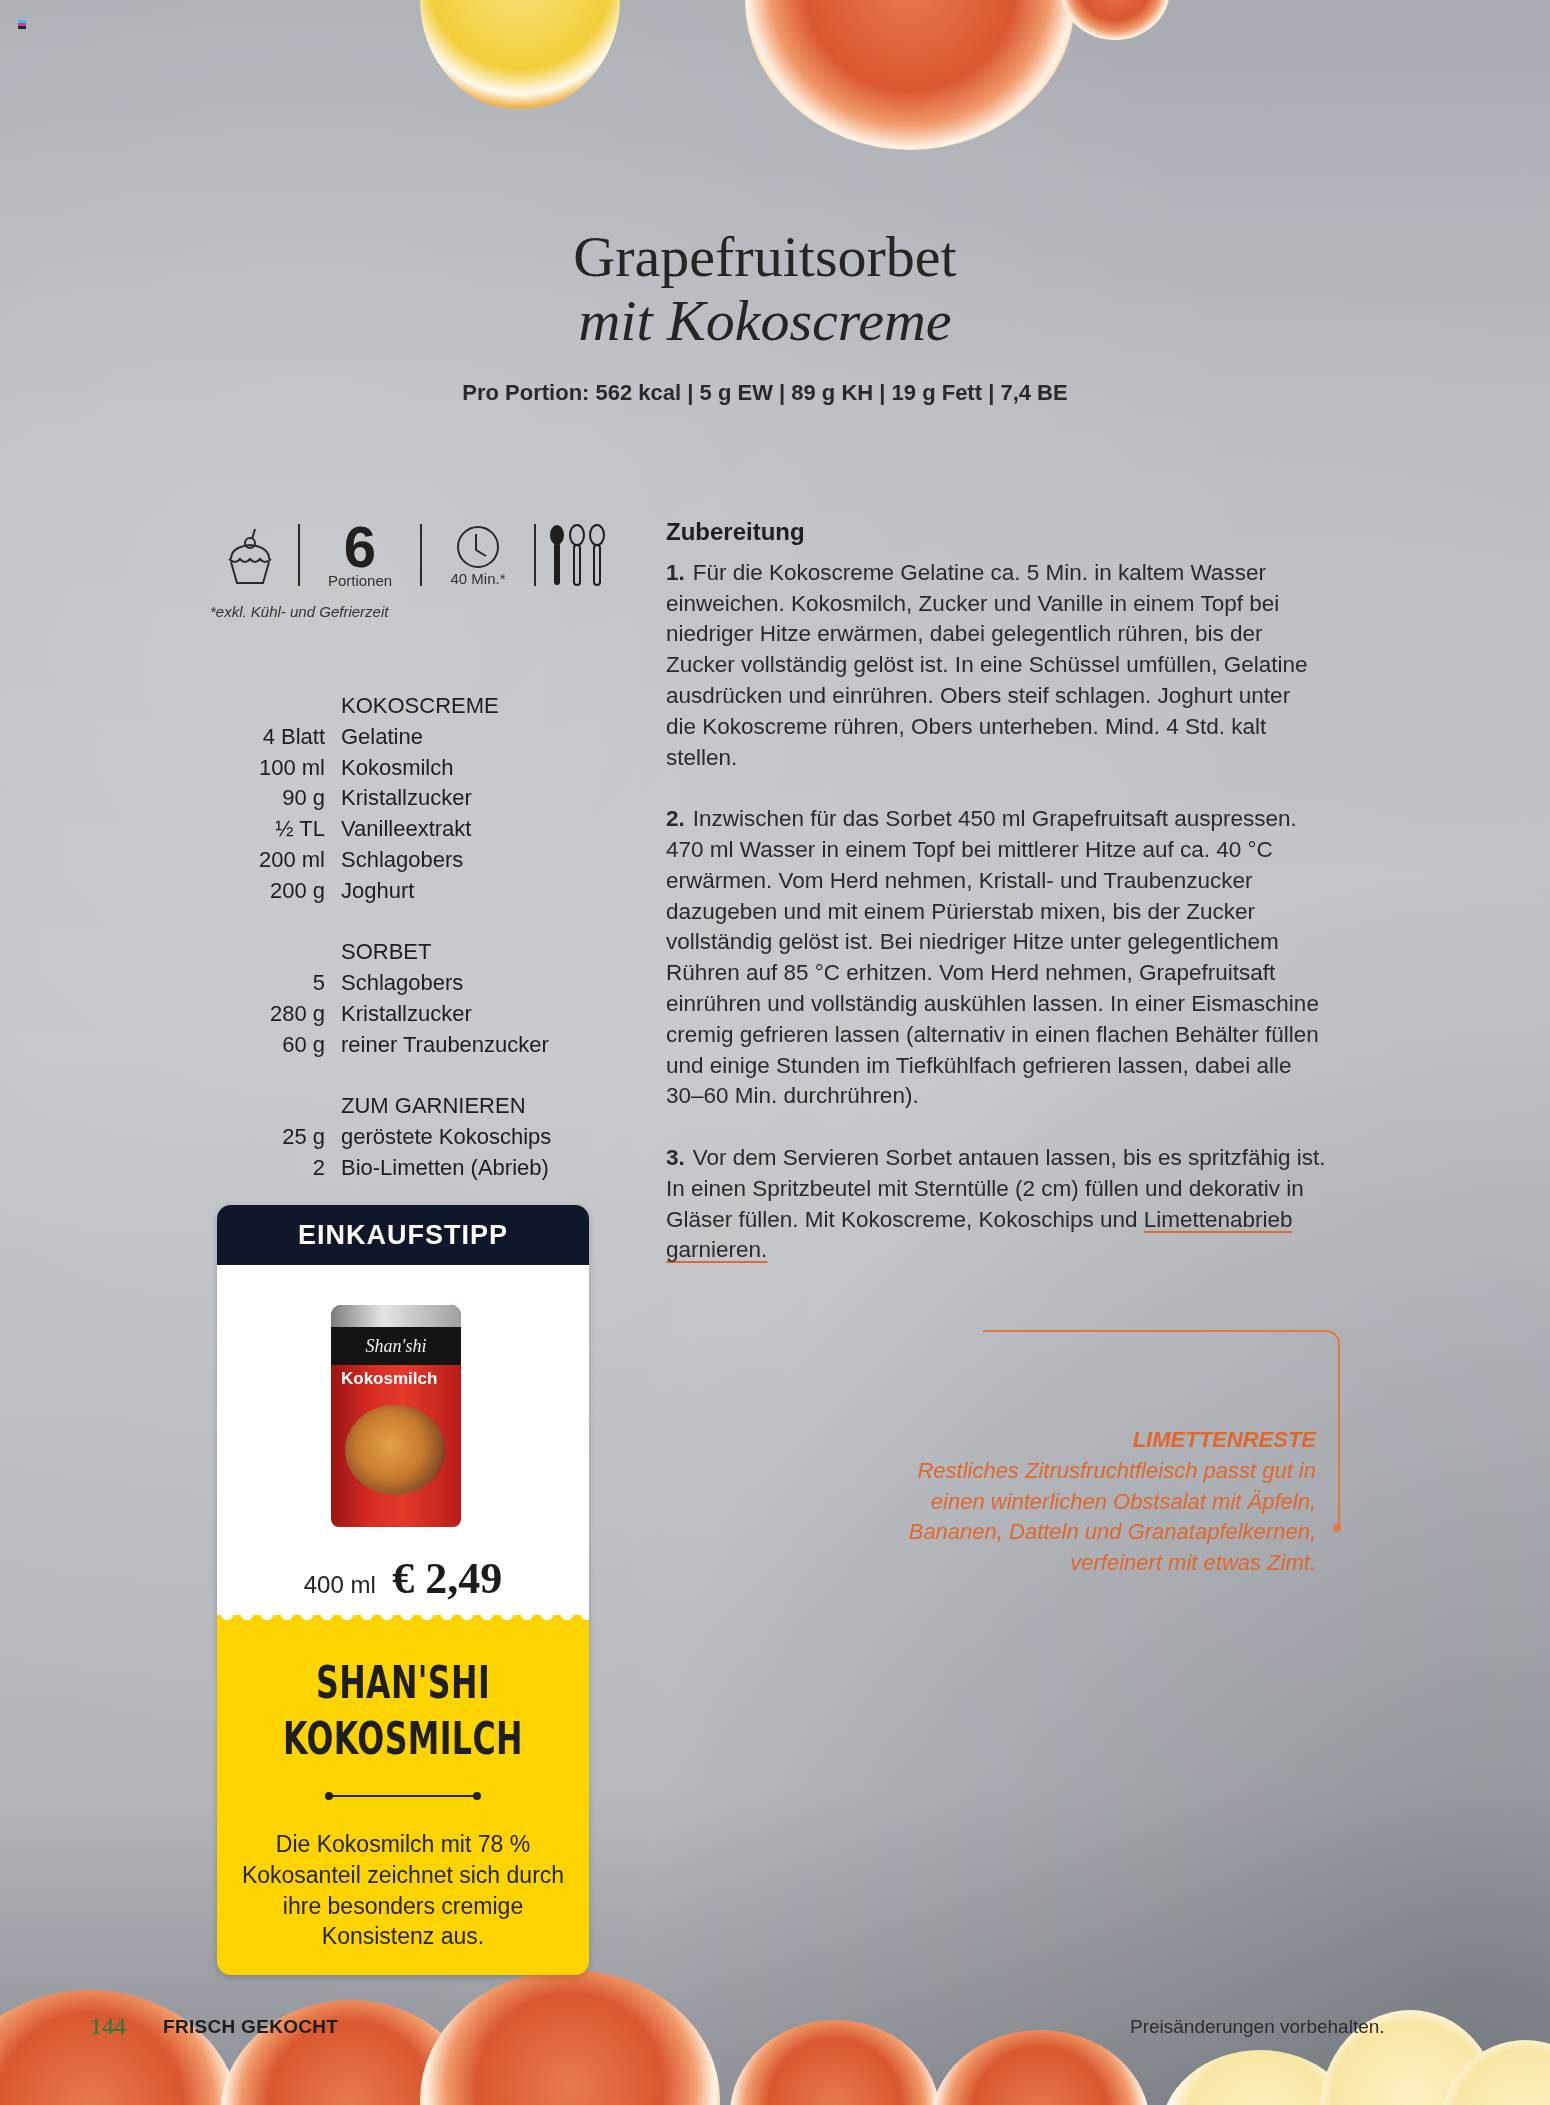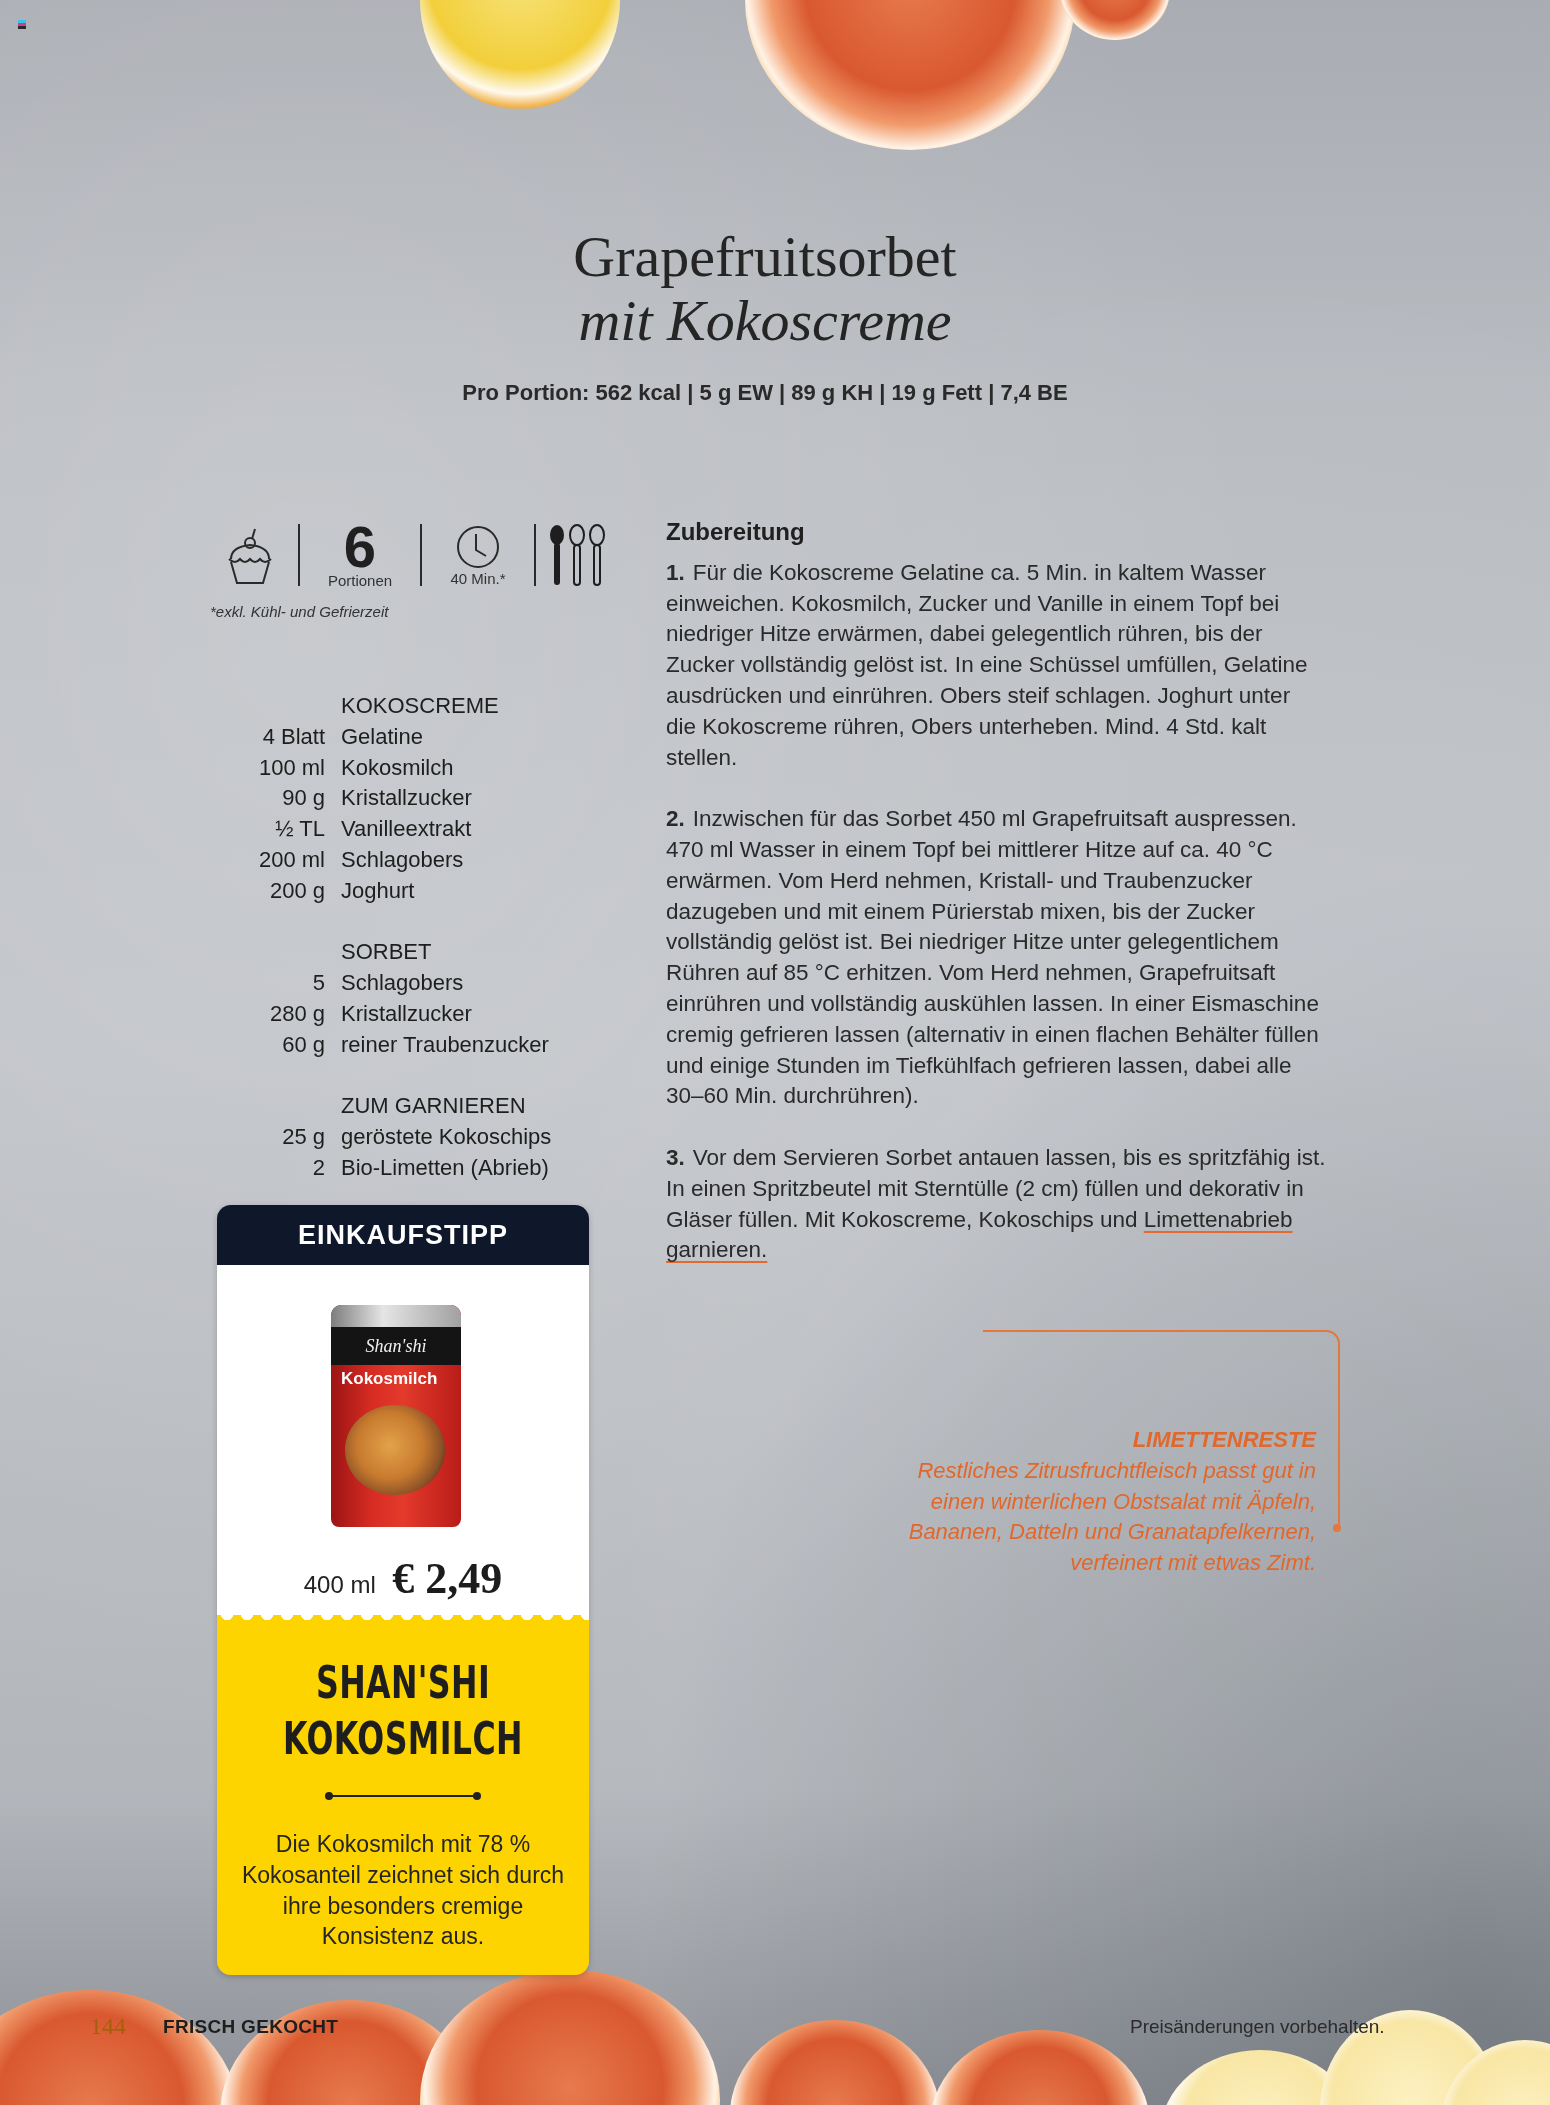--- a/index.html
+++ b/index.html
@@ -101,21 +101,21 @@
     .scallop { position: absolute; top: -1px; left: 0; width: 100%; height: 12px;
       background: radial-gradient(circle at 50% 0, #fff 6px, transparent 6.5px) 0 0 / 20px 12px repeat-x; }
     .brand { padding-top: 40px; font-family: "DejaVu Sans", sans-serif; font-weight: 700; font-size: 44px; line-height: 56px;
       letter-spacing: 0.5px; color: #1e1e1e; transform: scaleX(0.72); transform-origin: center; }
     .divider { position: relative; margin: 28px auto 0; width: 150px; height: 2px; background: #222; }
     .divider::before, .divider::after { content: ""; position: absolute; top: -3px; width: 8px; height: 8px; border-radius: 50%; background: #222; }
     .divider::before { left: -3px; } .divider::after { right: -3px; }
     .desc { margin-top: 32px; font-size: 23px; line-height: 30.8px; color: #252525; padding: 0 20px; }
 
     
-    .page-num { left: 90px; top: 2013px; font-family: "Liberation Serif", serif; font-size: 24px; color: #a16207; }
+    .page-num { left: 90px; top: 2013px; font-family: "Liberation Serif", serif; font-size: 24px; color: #15803d; }
     .section { left: 163px; top: 2016px; font-size: 19px; font-weight: 700; color: #1e1e1e; letter-spacing: 0.3px; }
     .disclaimer { left: 1130px; top: 2016px; font-size: 19px; color: #2b2b2b; }
     .cmyk { left: 18px; top: 20px; width: 8px; height: 9px;
       background: linear-gradient(180deg, #35c5ea 0 33%, #d73b90 33% 66%, #2a2a2a 66%); }
   </style>
 </head>
 <body>
 
 <div class="fruit lemon" style="left:420px; top:-110px; width:200px; height:220px;"></div>
 <div class="fruit grapefruit" style="left:745px; top:-150px; width:330px; height:300px;"></div>

